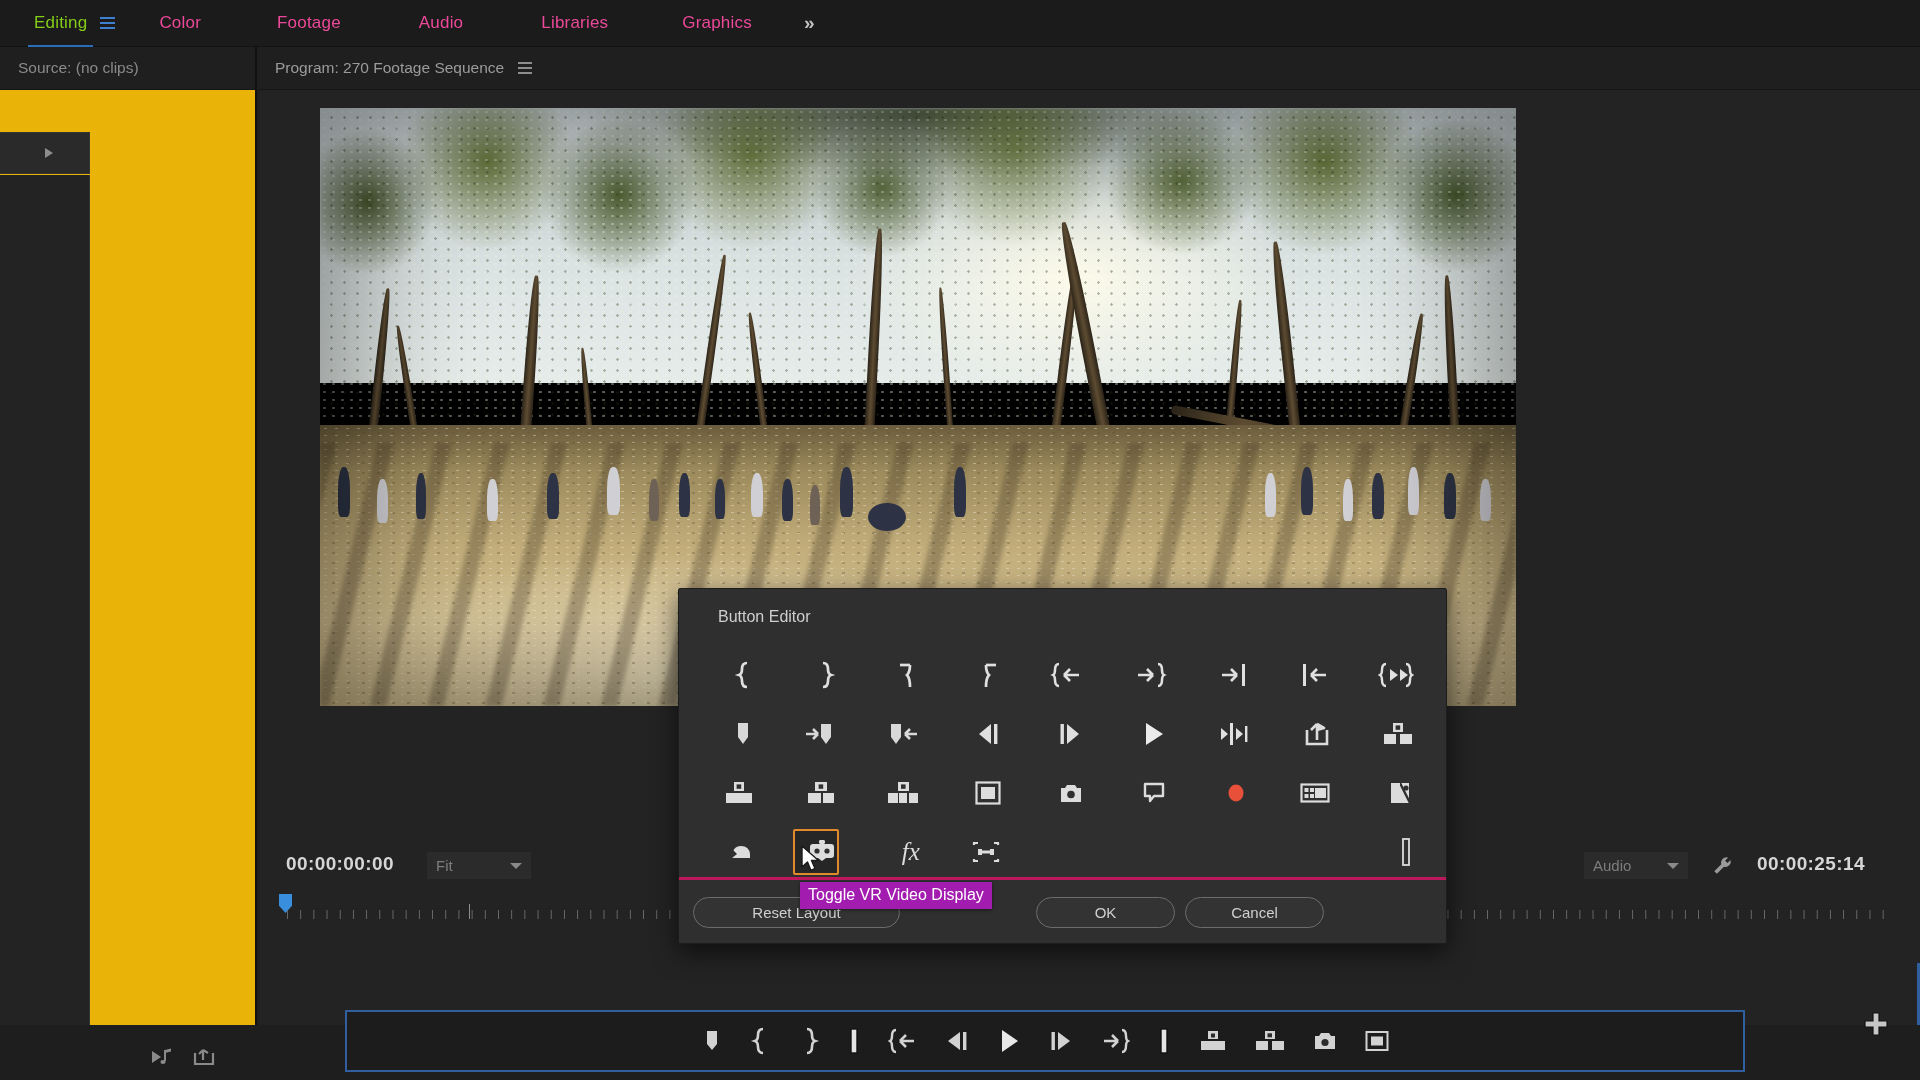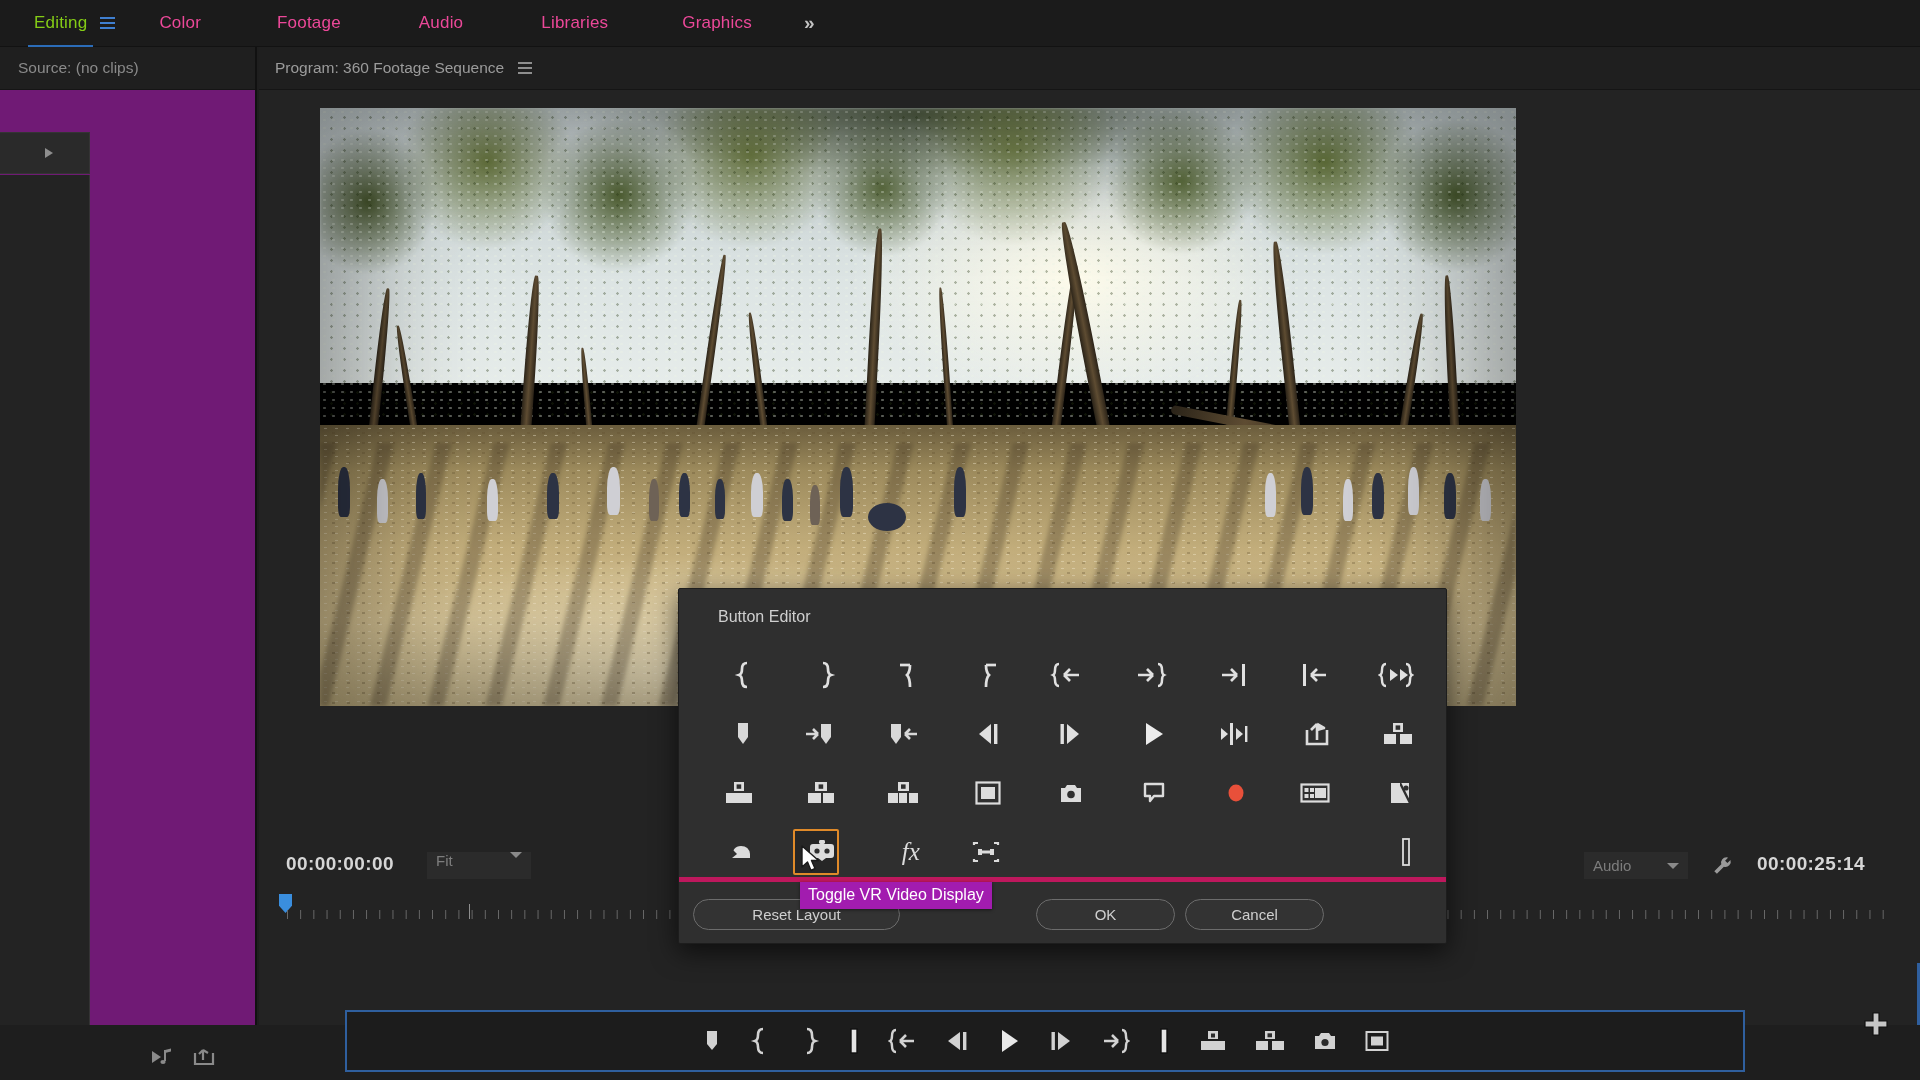--- a/index.html
+++ b/index.html
@@ -34,21 +34,21 @@
   }
   #ws-hamburger i { display: block; width: 15px; height: 2px; background: #3f7fd0; }
   #ws-overflow {
     margin-left: 46px; color: #c3c3c3; font-size: 19px; font-weight: bold;
     display: flex; align-items: center; height: 47px; letter-spacing: -2px;
   }
 
   
   #source-panel {
     position: absolute; left: 0; top: 47px; width: 257px; height: 978px;
-    background: #701a75; border-right: 2px solid #111;
+    background: #eab308; border-right: 2px solid #111;
   }
   #source-tabbar {
     height: 43px; background: #1f1f1f; border-bottom: 1px solid #151515;
     display: flex; align-items: center; padding-left: 18px;
   }
   #source-tab-label { font-size: 15.5px; color: #8a8a8a; }
   #source-sub {
     position: absolute; left: 0; top: 85px; width: 90px; height: 42px;
     background: #2a2a2a; border: 1px solid #343434; border-left: none;
     display: flex; align-items: center; justify-content: center;
@@ -160,21 +160,21 @@
   
   #tc-row {
     position: absolute; left: 0; top: 800px; width: 1661px; height: 42px;
   }
   #tc-left {
     position: absolute; left: 27px; top: 6px;
     font-size: 19px; color: #d6d6d6; font-weight: bold; letter-spacing: .4px;
   }
   #fit-select {
     position: absolute; left: 168px; top: 5px; width: 104px; height: 27px;
-    background: #2b2b2b; display: flex; 
+    background: #2b2b2b; display: flex; align-items: center;
     justify-content: space-between; padding: 0 9px;
   }
   #fit-label { font-size: 15px; color: #7d7d7d; }
   .chev {
     width: 0; height: 0; border-left: 6px solid transparent;
     border-right: 6px solid transparent; border-top: 6px solid #8a8a8a;
   }
   #full-select {
     position: absolute; left: 1325px; top: 5px; width: 104px; height: 27px;
     background: #2b2b2b; display: flex; align-items: center;
@@ -239,21 +239,21 @@
   .be-cell {
     width: 46px; height: 46px;
     display: flex; align-items: center; justify-content: flex-end;
     border: 2px solid transparent; border-radius: 2px;
   }
   .be-cell.selected {
     border-color: #e08a29; background: #262626;
   }
   #be-footer {
     position: absolute; left: 0; bottom: 0; width: 100%; height: 66px;
-    border-top: 5px solid #be185d;
+    border-top: 3px solid #be185d;
   }
   .be-btn {
     position: absolute; top: 17px; height: 31px;
     border: 1px solid #6c6c6c; border-radius: 16px;
     background: #333;
     display: flex; align-items: center; justify-content: center;
     font-size: 15px; color: #cfcfcf;
   }
   #be-reset { left: 14px; width: 207px; }
   #be-ok    { left: 357px; width: 139px; }
@@ -327,21 +327,21 @@
         <path d="M3 6 L3 17 L21 17 L21 6" stroke="#8a8a8a" stroke-width="2.2" fill="none"></path>
         <path d="M11 13 L11 3 M11 3 L7 7 M11 3 L16 6" stroke="#8a8a8a" stroke-width="2.2" fill="none" stroke-linejoin="round"></path>
       </svg>
     </span>
   </div>
 </div>
 
 <div id="program-panel">
 
   <div id="program-tabbar">
-    <span id="program-tab-label">Program: 360 Footage Sequence</span>
+    <span id="program-tab-label">Program: 270 Footage Sequence</span>
     <span class="menu-glyph">
         <i></i>
         <i></i>
         <i></i>
       </span>
   </div>
 
   <div id="video-frame">
     <div id="video-art">
       <div class="sky"></div>

